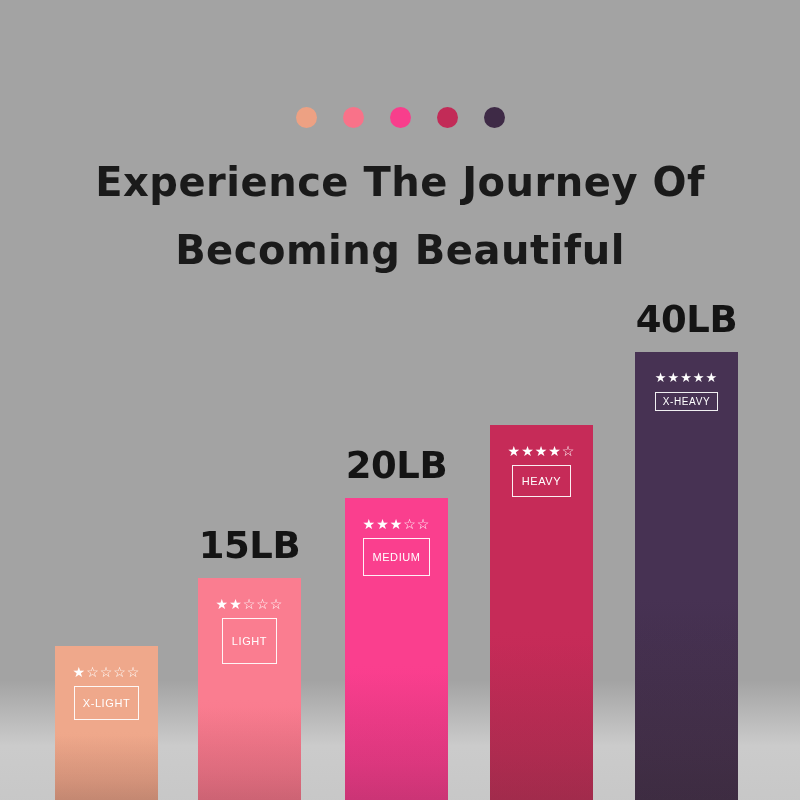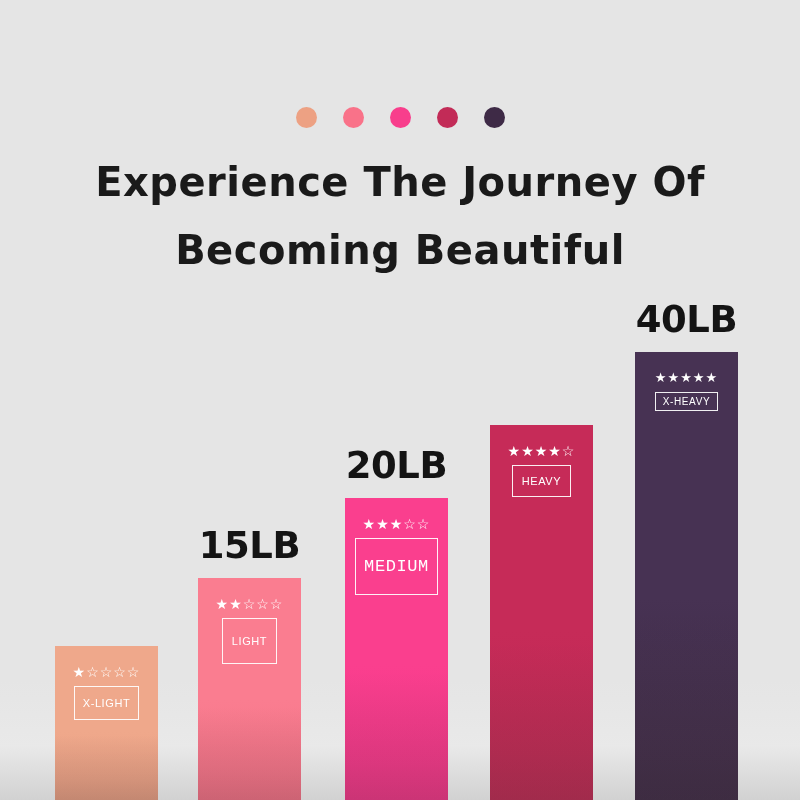--- a/index.html
+++ b/index.html
@@ -13,21 +13,21 @@
     background: #ffffff;
     font-family: "Liberation Sans", sans-serif;
     overflow: hidden;
     position: relative;
   }
 
   .poster {
     position: relative;
     width: 800px;
     height: 800px;
-    background: #e5e5e5;
+    background: #a3a3a3;
     overflow: hidden;
   }
 
   
   .floor-sheen {
     position: absolute;
     left: 0;
     bottom: 0;
     width: 800px;
     height: 120px;
@@ -170,21 +170,21 @@
       <div class="bar-col" style="left: 198px; width: 103px; height: 222px;">
         <div class="bar" style="height: 222px; background: linear-gradient(rgb(250, 125, 144) 0%, rgb(250, 125, 144) 55%, rgb(247, 113, 135) 100%);">
           <div class="bar-shade"></div>
           <div class="bar-inner"><span class="stars" style="font-size: 14px;">★★☆☆☆</span><span class="level-box" style="font-size: 11px; padding: 16px 9px;">LIGHT</span></div>
         </div>
         <div class="bar-weight" style="top: -52px;">15LB</div>
       </div>
       <div class="bar-col" style="left: 345px; width: 103px; height: 302px;">
         <div class="bar" style="height: 302px; background: linear-gradient(rgb(250, 63, 142) 0%, rgb(250, 63, 142) 55%, rgb(245, 51, 137) 100%);">
           <div class="bar-shade"></div>
-          <div class="bar-inner"><span class="stars" style="font-size: 14px;">★★★☆☆</span><span class="level-box" style="font-size: 17px; padding: 18px 8px; font-family: Liberation Mono, monospace;">MEDIUM</span></div>
+          <div class="bar-inner"><span class="stars" style="font-size: 14px;">★★★☆☆</span><span class="level-box" style="font-size: 11px; padding: 12px 8px;">MEDIUM</span></div>
         </div>
         <div class="bar-weight" style="top: -52px;">20LB</div>
       </div>
       <div class="bar-col" style="left: 490px; width: 103px; height: 375px;">
         <div class="bar" style="height: 375px; background: linear-gradient(rgb(198, 43, 88) 0%, rgb(198, 43, 88) 55%, rgb(190, 39, 82) 100%);">
           <div class="bar-shade"></div>
           <div class="bar-inner"><span class="stars" style="font-size: 14px;">★★★★☆</span><span class="level-box" style="font-size: 11px; padding: 9px 9px;">HEAVY</span></div>
         </div>
       </div>
       <div class="bar-col" style="left: 635px; width: 103px; height: 448px;">

